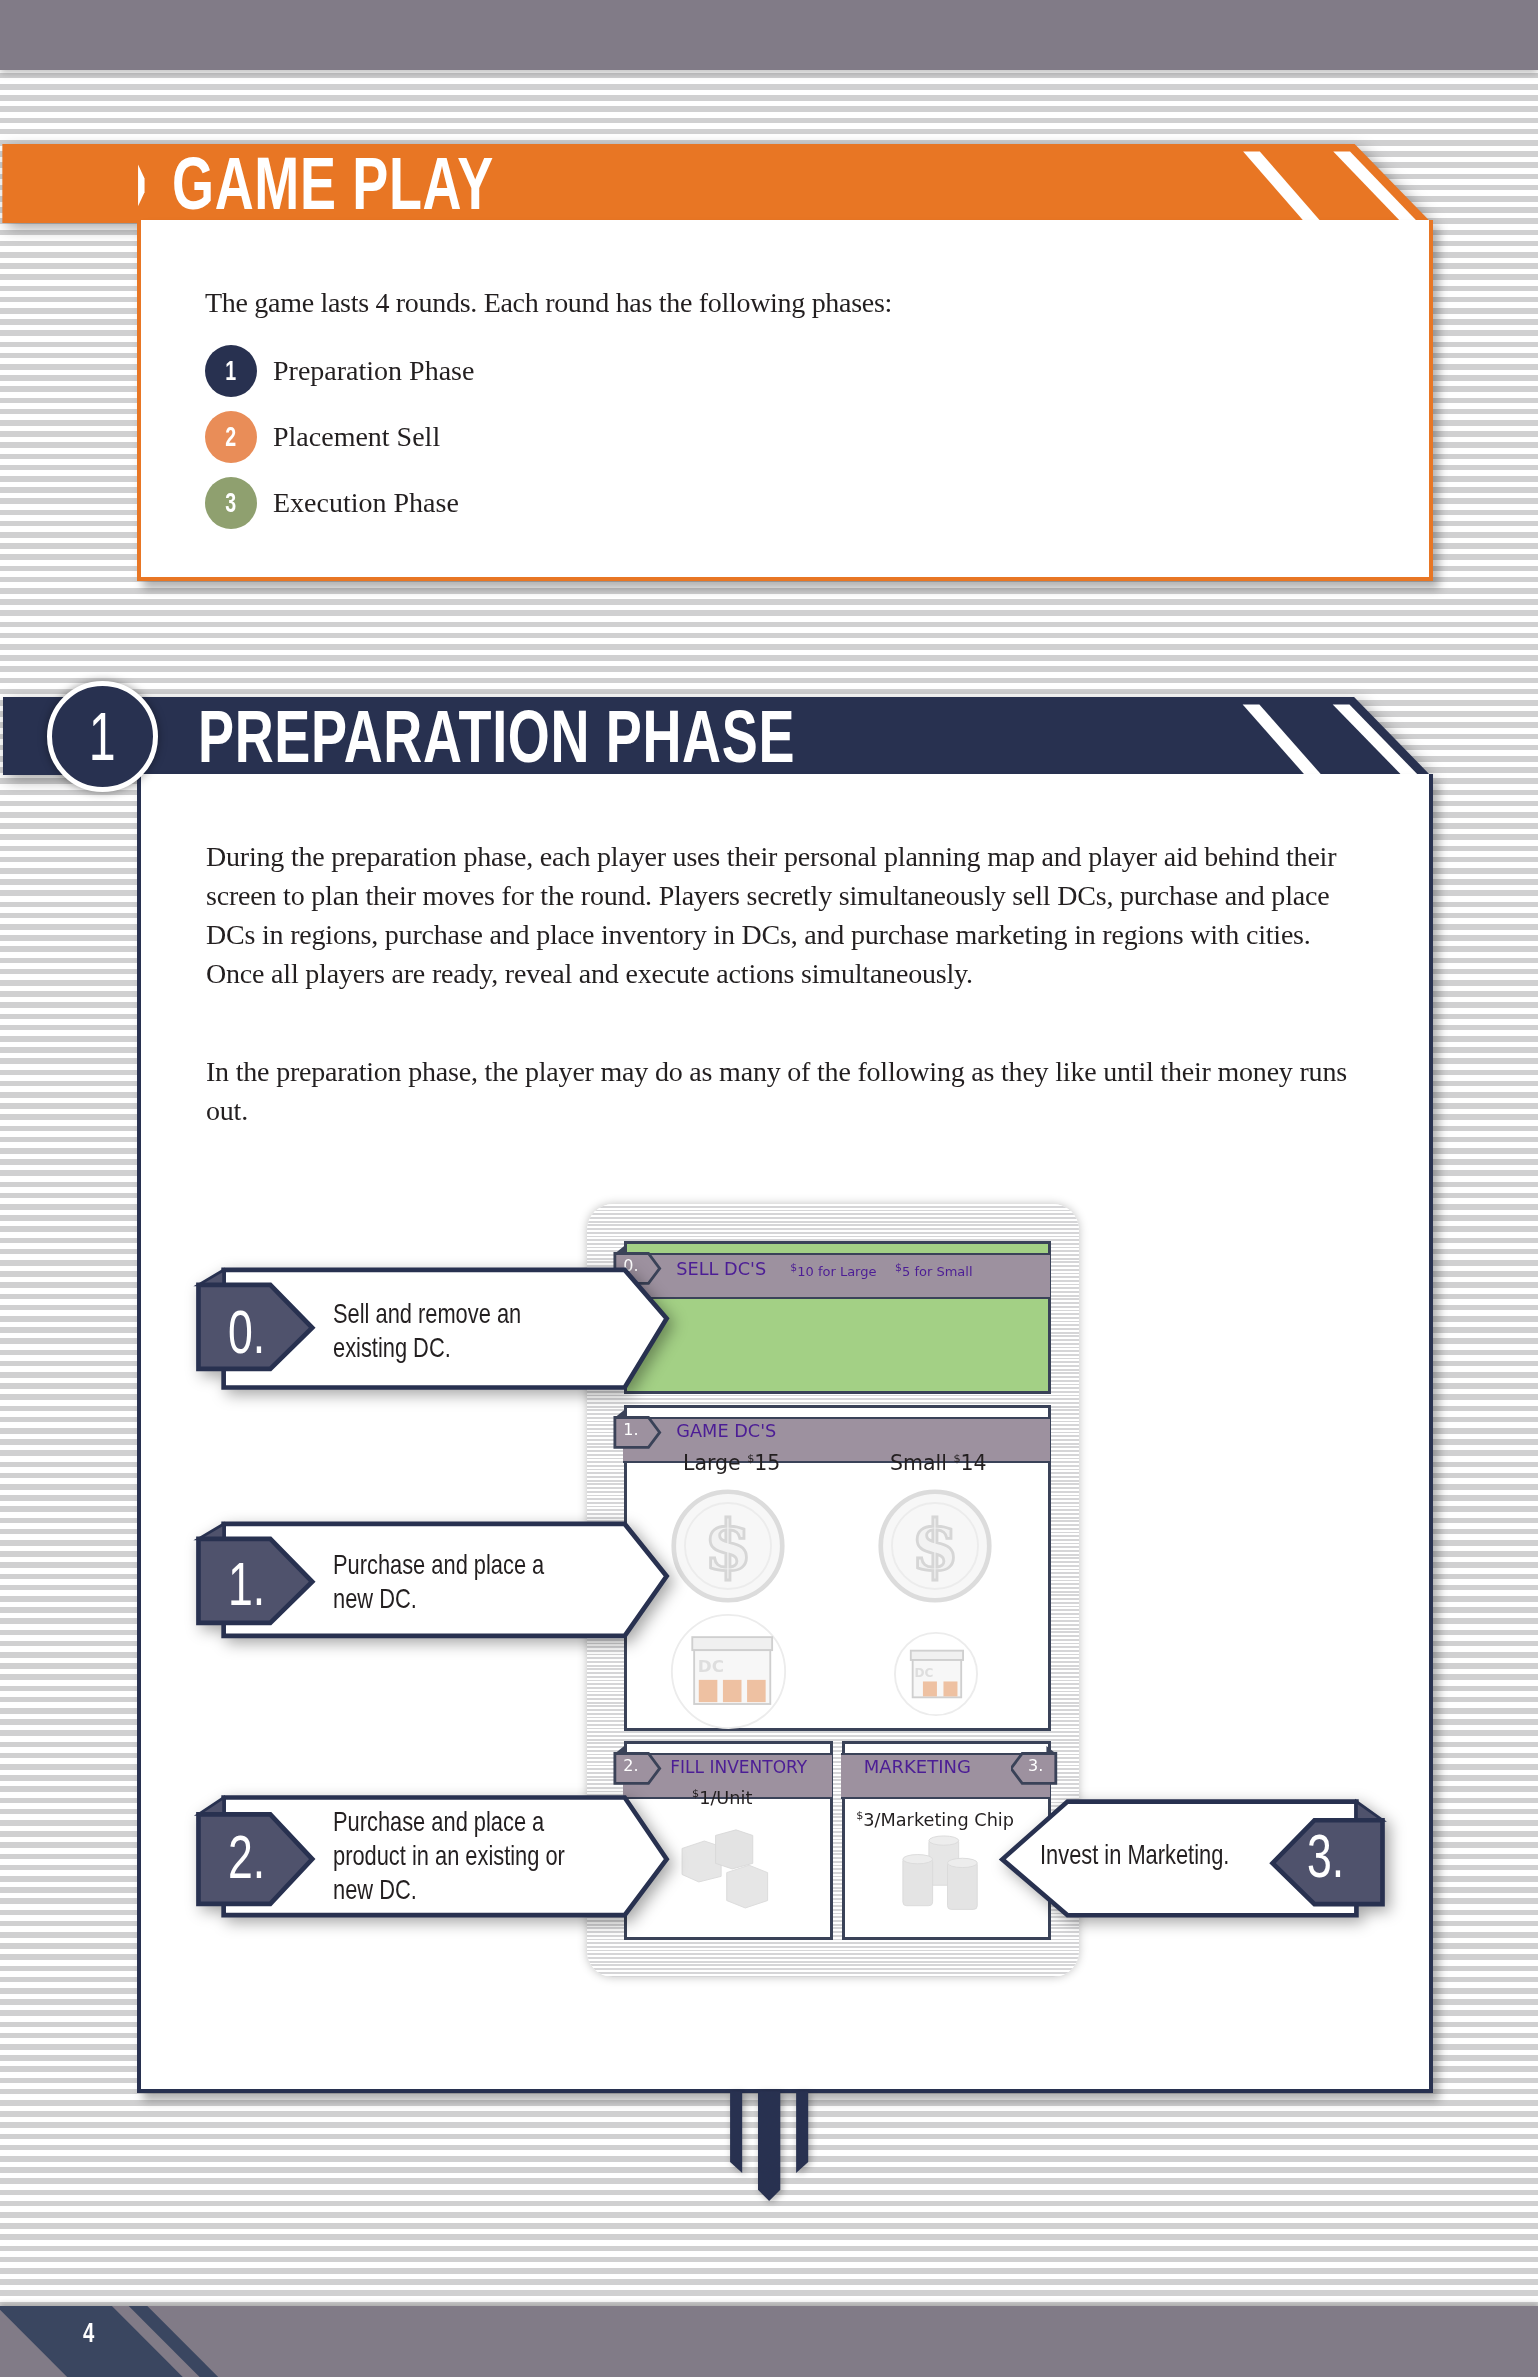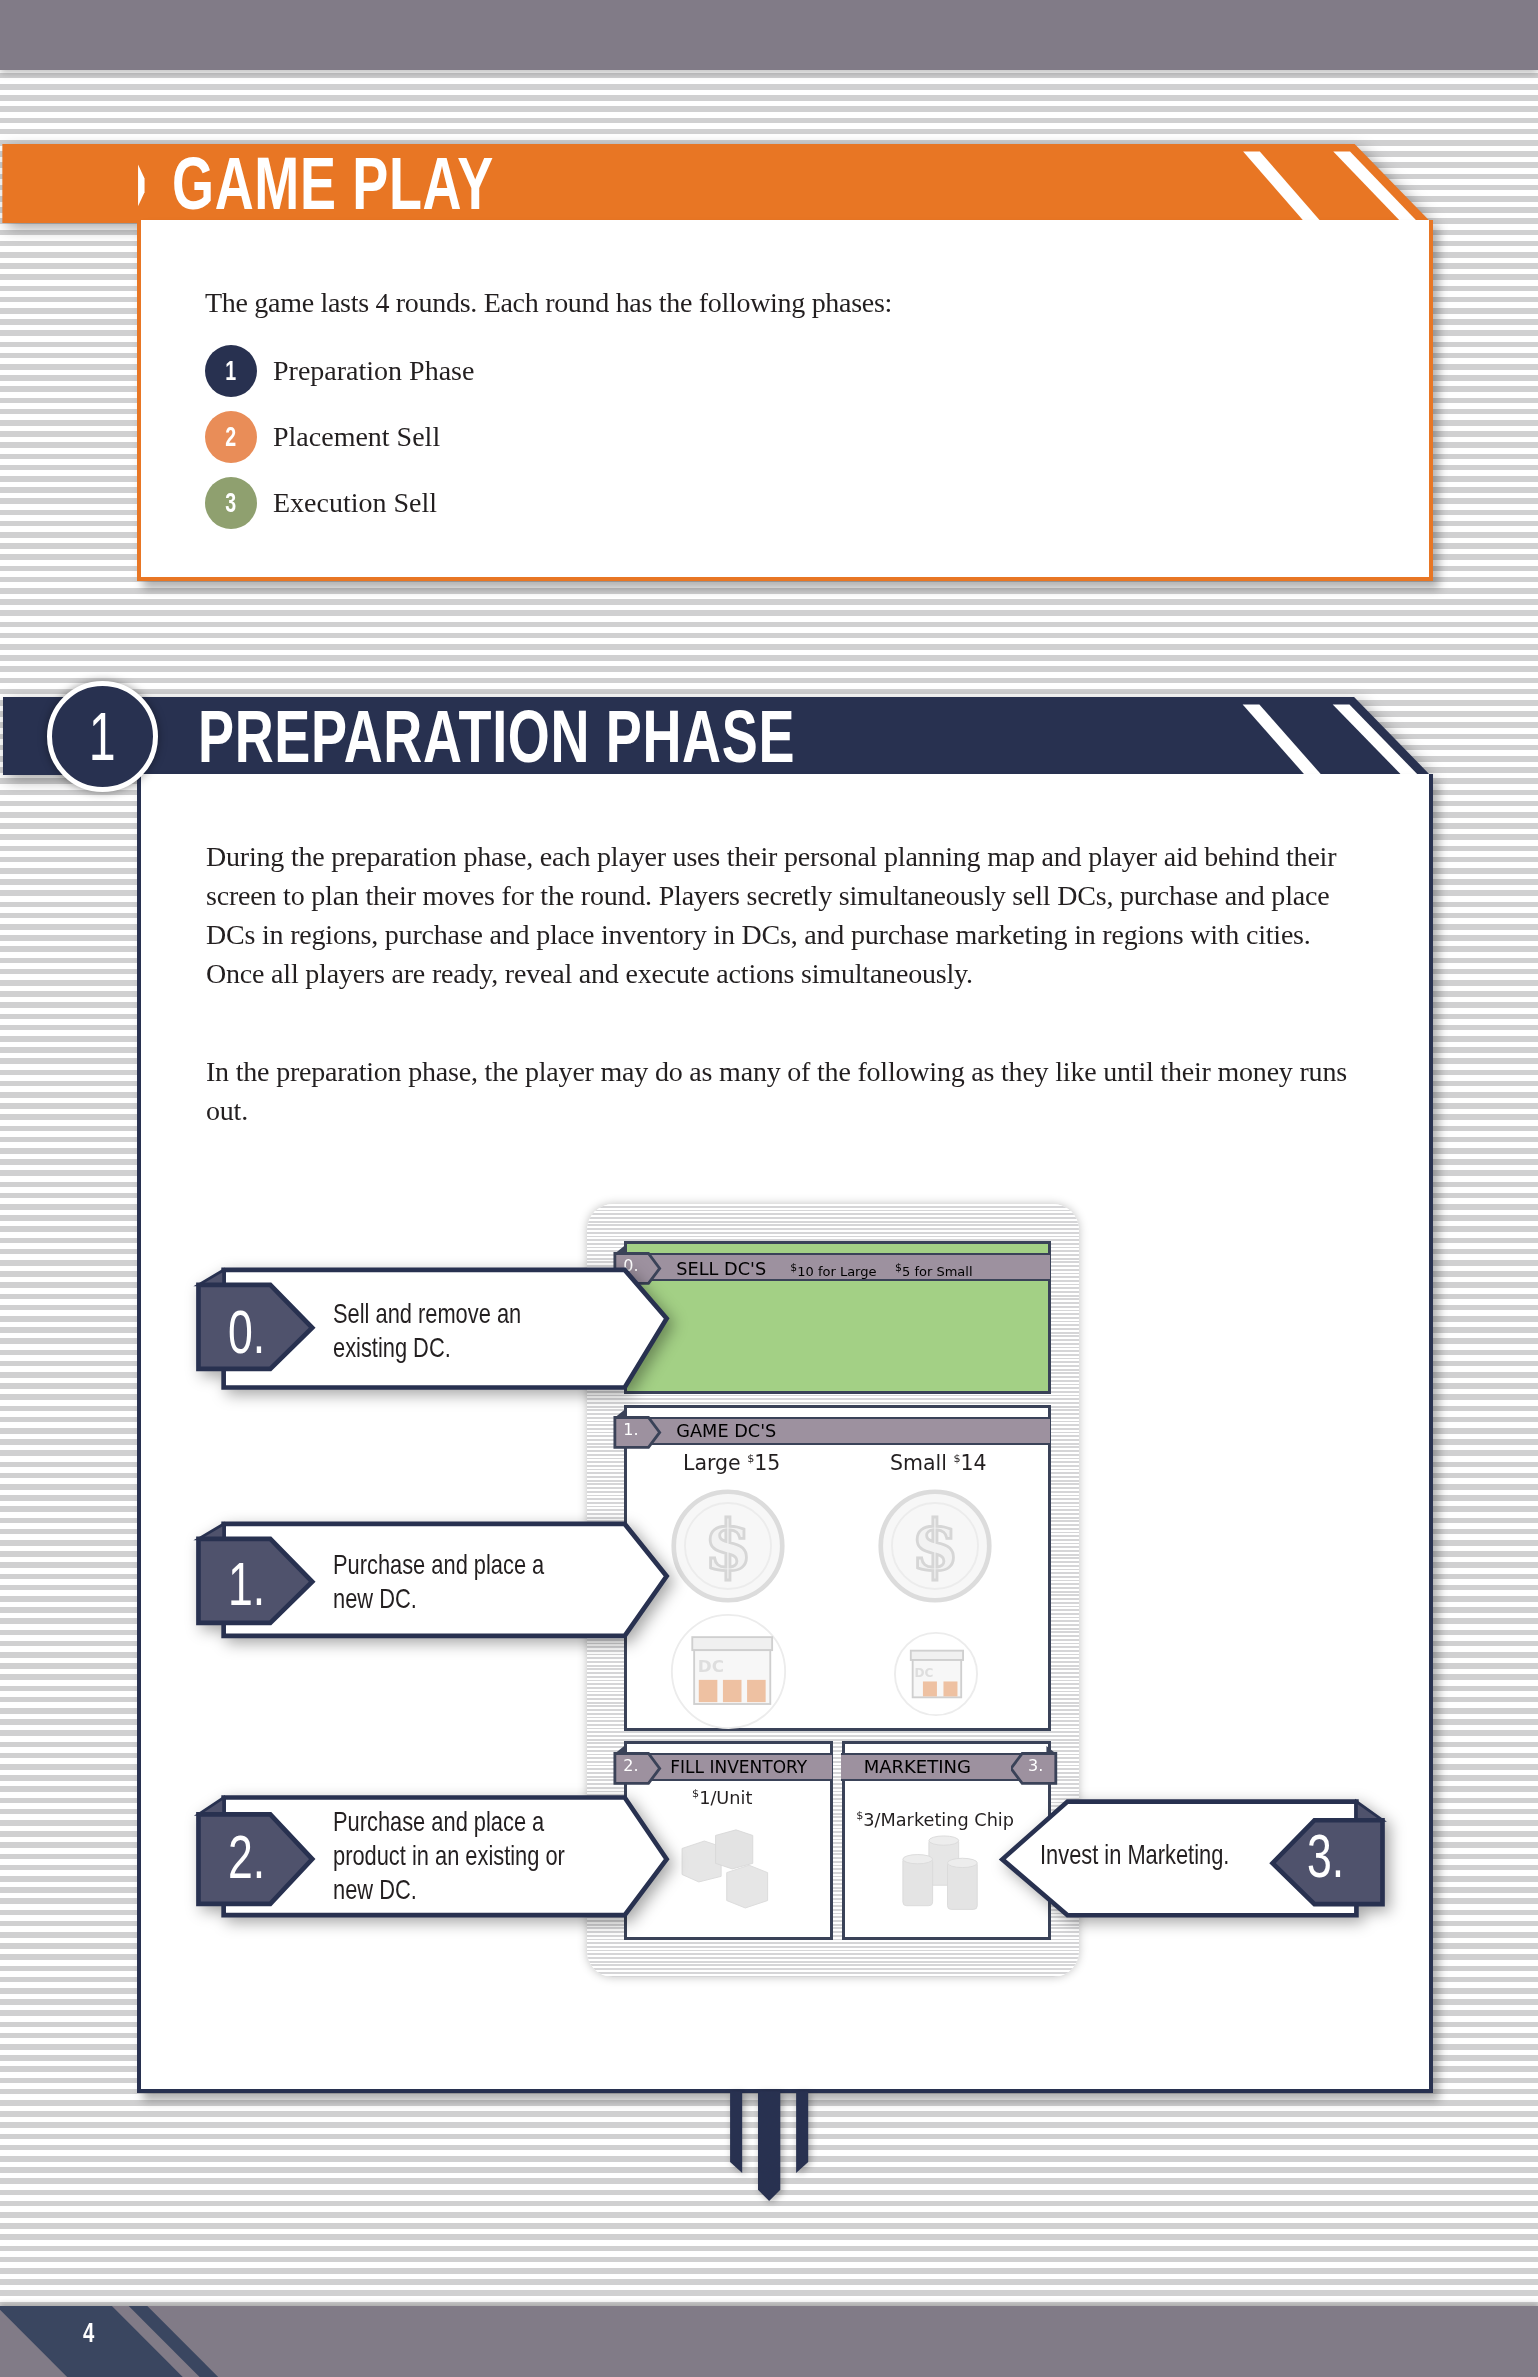--- a/index.html
+++ b/index.html
@@ -29,21 +29,21 @@
   .pp-title { position: absolute; left: 198px; top: 697px; height: 78px; line-height: 78px; font-family: "Liberation Sans", sans-serif; font-weight: bold; font-size: 75px; color: #fff; transform: scaleX(0.72); transform-origin: left; letter-spacing: 0.9px; }
   .pp-circle { position: absolute; left: 47px; top: 681px; width: 101px; height: 101px; border-radius: 50%; background: #283150; border: 5.6px solid #fff; box-shadow: 0 0 9.3px rgba(0,0,0,0.4); display: flex; align-items: center; justify-content: center; }
   .pp-circle span { font-family: "Liberation Sans", sans-serif; font-size: 69px; color: #fff; transform: scaleX(0.7); }
   .pp-para { position: absolute; left: 206px; width: 1165px; font-size: 28px; line-height: 39px; color: #231f20; letter-spacing: -0.2px; }
 
   
   .board { position: absolute; left: 587px; top: 1204px; width: 492px; height: 773px; border-radius: 26px;
     background: repeating-linear-gradient(to bottom, #ffffff 0px, #ffffff 1.9px, #d5d5d7 1.9px, #d5d5d7 3.7px);
     box-shadow: 0 0 9.3px rgba(0,0,0,0.25); }
   .section { position: absolute; border: 3.7px solid #3a4258; background: #fff; box-sizing: border-box; }
-  .sec-band { position: absolute; height: 28px; background: #9d919f; border-top: 2.8px solid #3a4258; border-bottom: 2.8px solid #3a4258; box-sizing: border-box; font-family: "DejaVu Sans", sans-serif; color: #000000; font-size: 17.7px; line-height: 24px; white-space: nowrap; }
+  .sec-band { position: absolute; height: 46px; background: #9d919f; border-top: 2.8px solid #3a4258; border-bottom: 2.8px solid #3a4258; box-sizing: border-box; font-family: "DejaVu Sans", sans-serif; color: #4c1d95; font-size: 17.7px; line-height: 24px; white-space: nowrap; }
   .sec-num { position: absolute; font-family: "DejaVu Sans", sans-serif; color: #fff; font-size: 16px; }
   .sub-label { position: absolute; font-family: "DejaVu Sans", sans-serif; color: #231f20; font-size: 20.5px; white-space: nowrap; }
   .sub-label sup { font-size: 11.2px; }
   .small-price { font-size: 13px; margin-left: 18.6px; }
 
   
   .callout { position: absolute; }
   .callout-text { position: absolute; font-family: "Liberation Sans", sans-serif; font-size: 28px; line-height: 34px; color: #231f20; transform: scaleX(0.78); transform-origin: left; white-space: nowrap; }
   .callout-num { position: absolute; font-family: "Liberation Sans", sans-serif; font-size: 62px; color: #fff; transform: scaleX(0.72); transform-origin: left; }
 
@@ -73,21 +73,21 @@
 <div class="phase-row" style="top:411px;">
   <div class="phase-badge" style="background:#e98d58;">
       <span>2</span>
     </div>
   <div class="phase-label">Placement Sell</div>
 </div>
 <div class="phase-row" style="top:477px;">
   <div class="phase-badge" style="background:#8fa06f;">
       <span>3</span>
     </div>
-  <div class="phase-label">Execution Sell</div>
+  <div class="phase-label">Execution Phase</div>
 </div>
 
 <svg class="pp-header-svg panel-shadow" width="1436" height="78" viewBox="0 0 1540 84">
   <polygon points="0,0 1455,0 1535,82 1535,84 0,84" fill="#283150"></polygon>
   <polygon points="1335,8 1353,8 1420,84 1402,84" fill="#fff"></polygon>
   <polygon points="1432,8 1450,8 1524,84 1506,84" fill="#fff"></polygon>
 </svg>
 <div class="pp-box"></div>
 <div class="pp-circle">
     <span>1</span>

